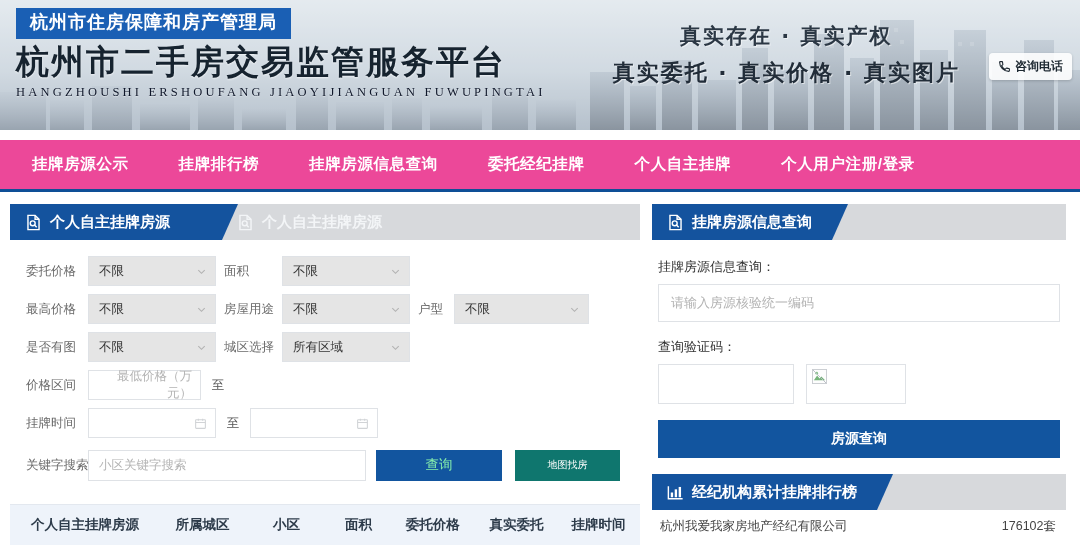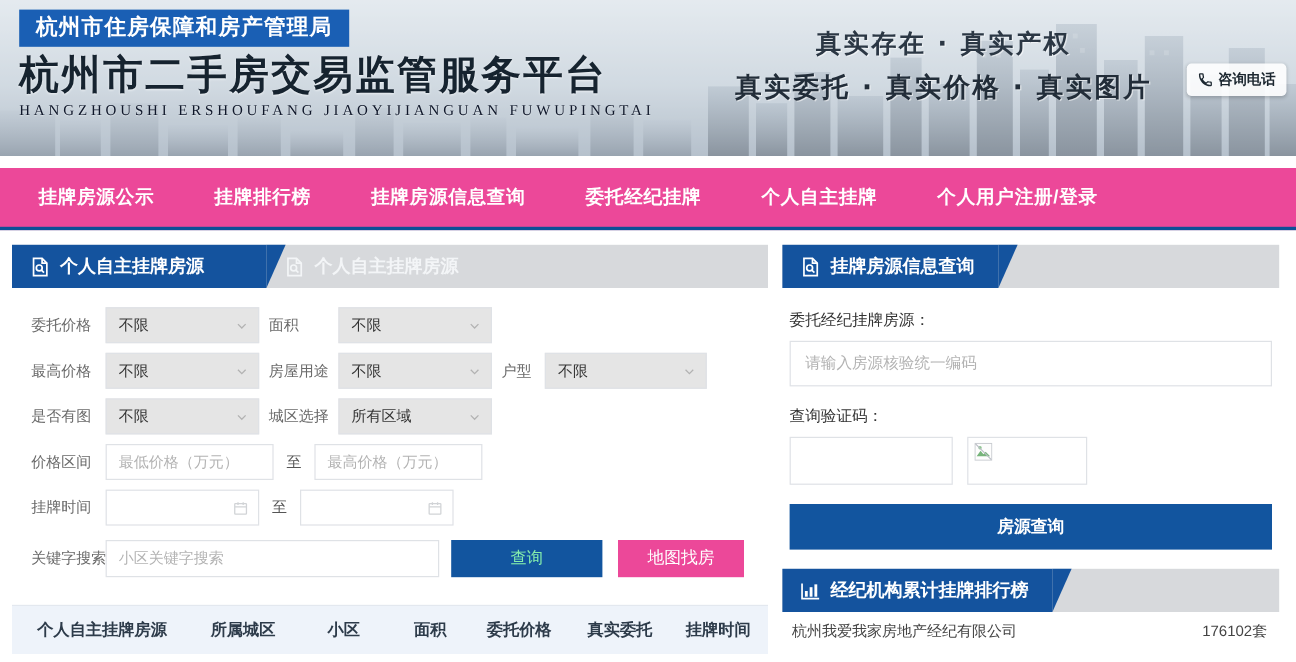--- a/index.html
+++ b/index.html
@@ -94,37 +94,37 @@
     display: flex; align-items: center; justify-content: space-between;
     padding: 0 8px 0 10px; font-size: 12.5px; color: #333; cursor: pointer;
   }
   .sel.wide { width: 135px; }
   .chev { width: 11px; height: 11px; opacity: .55; }
   .txt {
     width: 128px; height: 30px; border: 1px solid #dfe2e6; background: #fff;
     display: flex; align-items: center; padding: 0 8px 0 10px;
     font-size: 12.5px; color: #b3b3b3;
   }
-  .txt.price { width: 140px; text-align: right; }
+  .txt.price { width: 113px; text-align: right; }
   .txt.date { justify-content: flex-end; }
   .sep { width: 34px; text-align: center; font-size: 12.5px; color: #555; }
   .cal-icon { width: 13px; height: 13px; opacity: .45; }
   .kw-input {
     width: 278px; height: 31px; border: 1px solid #dfe2e6; background: #fff;
     display: flex; align-items: center; padding-left: 10px;
     font-size: 12.5px; color: #b3b3b3;
   }
   .btn-query {
     width: 126px; height: 31px; background: #12559f; color: #86efac;
     font-size: 13.5px; display: flex; align-items: center; justify-content: center;
     cursor: pointer; margin-left: 10px;
   }
   .btn-map {
-    width: 105px; height: 31px; background: #ec4899; color: #fff;
-    font-size: 14px; display: flex; align-items: center; justify-content: center;
+    width: 105px; height: 31px; background: #0f766e; color: #fff;
+    font-size: 10px; display: flex; align-items: center; justify-content: center;
     cursor: pointer; margin-left: 13px;
   }
   
   .tbl-wrap { margin-top: 10px; border-top: 1px solid #e3e8ef; }
   .tbl-head {
     display: flex; align-items: center; height: 40px;
     background: #eef3fa; font-size: 13.5px; color: #2d3b4a; font-weight: bold;
   }
   .th { text-align: center; white-space: nowrap; }
   
@@ -347,21 +347,20 @@
           <svg class="chev" viewBox="0 0 24 24" fill="none" stroke="#8a8a8a" stroke-width="2.4">
               <path d="M5 9l7 7 7-7"></path>
             </svg>
         </div>
       </div>
 
       <div class="frow">
         <div class="flabel">价格区间</div>
         <div class="txt price">最低价格（万元）</div>
         <div class="sep">至</div>
-        <div class="txt price">最高价格（万元）</div>
       </div>
 
       <div class="frow">
         <div class="flabel">挂牌时间</div>
         <div class="txt date">
           <span></span>
           <svg class="cal-icon" viewBox="0 0 24 24" fill="none" stroke="#9aa0a6" stroke-width="2">
             <rect x="3" y="5" width="18" height="16" rx="1"></rect>
               <path d="M3 10h18M8 3v4M16 3v4"></path>
           </svg>
@@ -405,21 +404,21 @@
           <path d="M5 3h9l5 5v13H5z"></path>
             <path d="M14 3v5h5"></path>
           <circle cx="11" cy="13" r="3.1"></circle>
             <path d="M13.3 15.3L16 18"></path>
         </svg>
         <span>挂牌房源信息查询</span>
       </div>
     </div>
 
     <div class="panel-body">
-      <div class="pf-label">委托经纪挂牌房源：</div>
+      <div class="pf-label">挂牌房源信息查询：</div>
       <div class="pf-input">请输入房源核验统一编码</div>
 
       <div class="pf-label" style="margin-top:16px">查询验证码：</div>
       <div class="captcha-row">
         <div class="captcha-input"></div>
         <div class="captcha-img">
           <svg class="broken-img" viewBox="0 0 16 16">
             <rect x="0.5" y="0.5" width="15" height="15" fill="#fdfdfd" stroke="#c9ccd1"></rect>
             <path d="M2 12l3.5-5 2.5 3.2 2-2.3L14 12z" fill="#76b47a"></path>
             <circle cx="5" cy="4.4" r="1.5" fill="#8cc68f"></circle>

